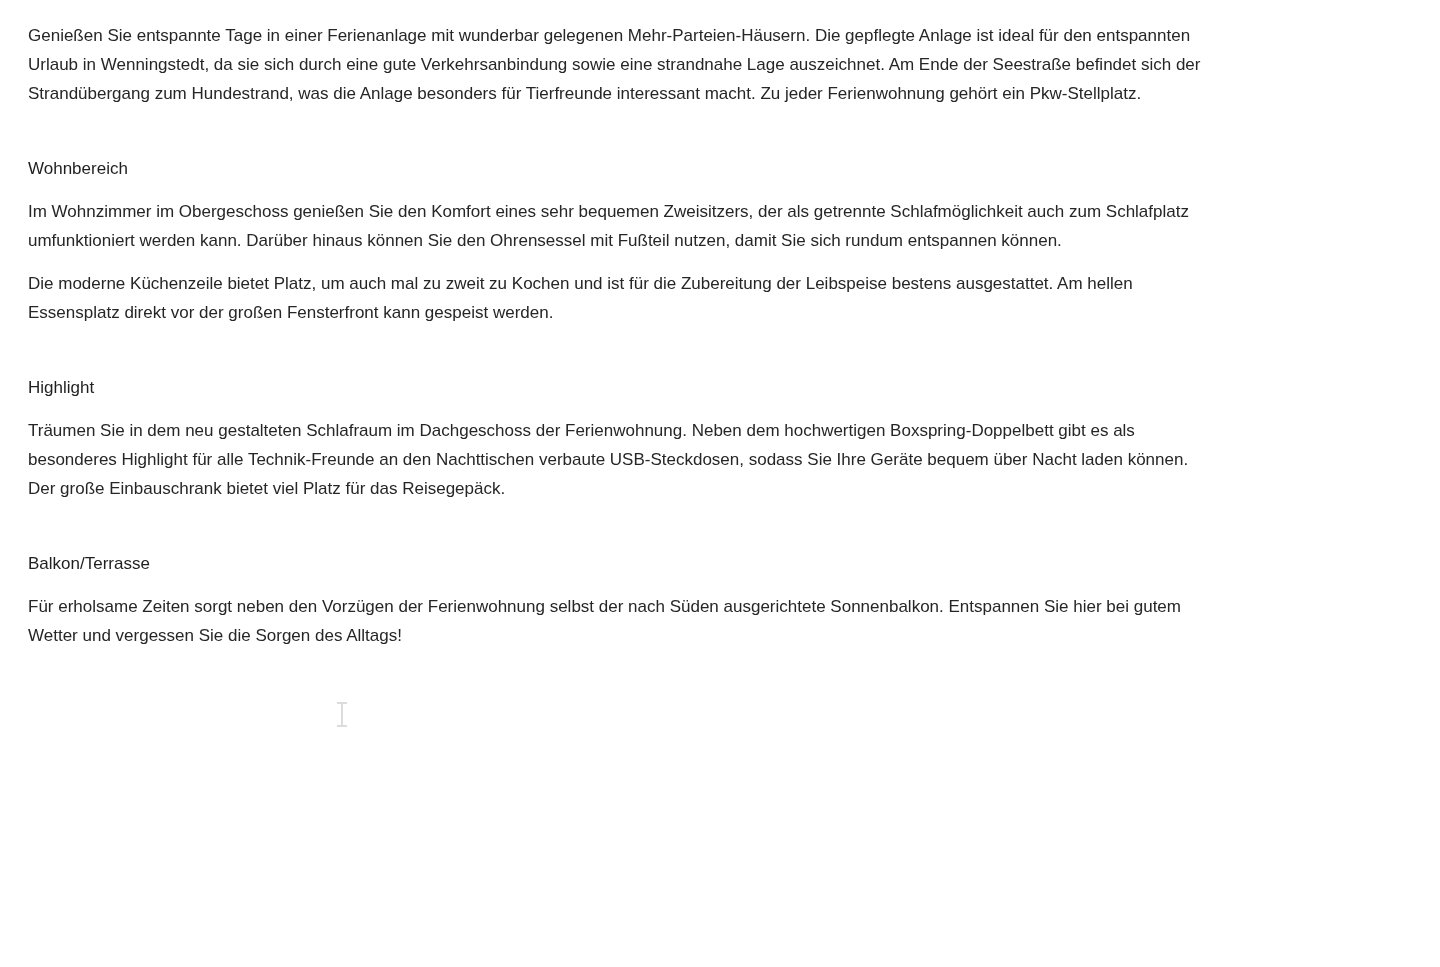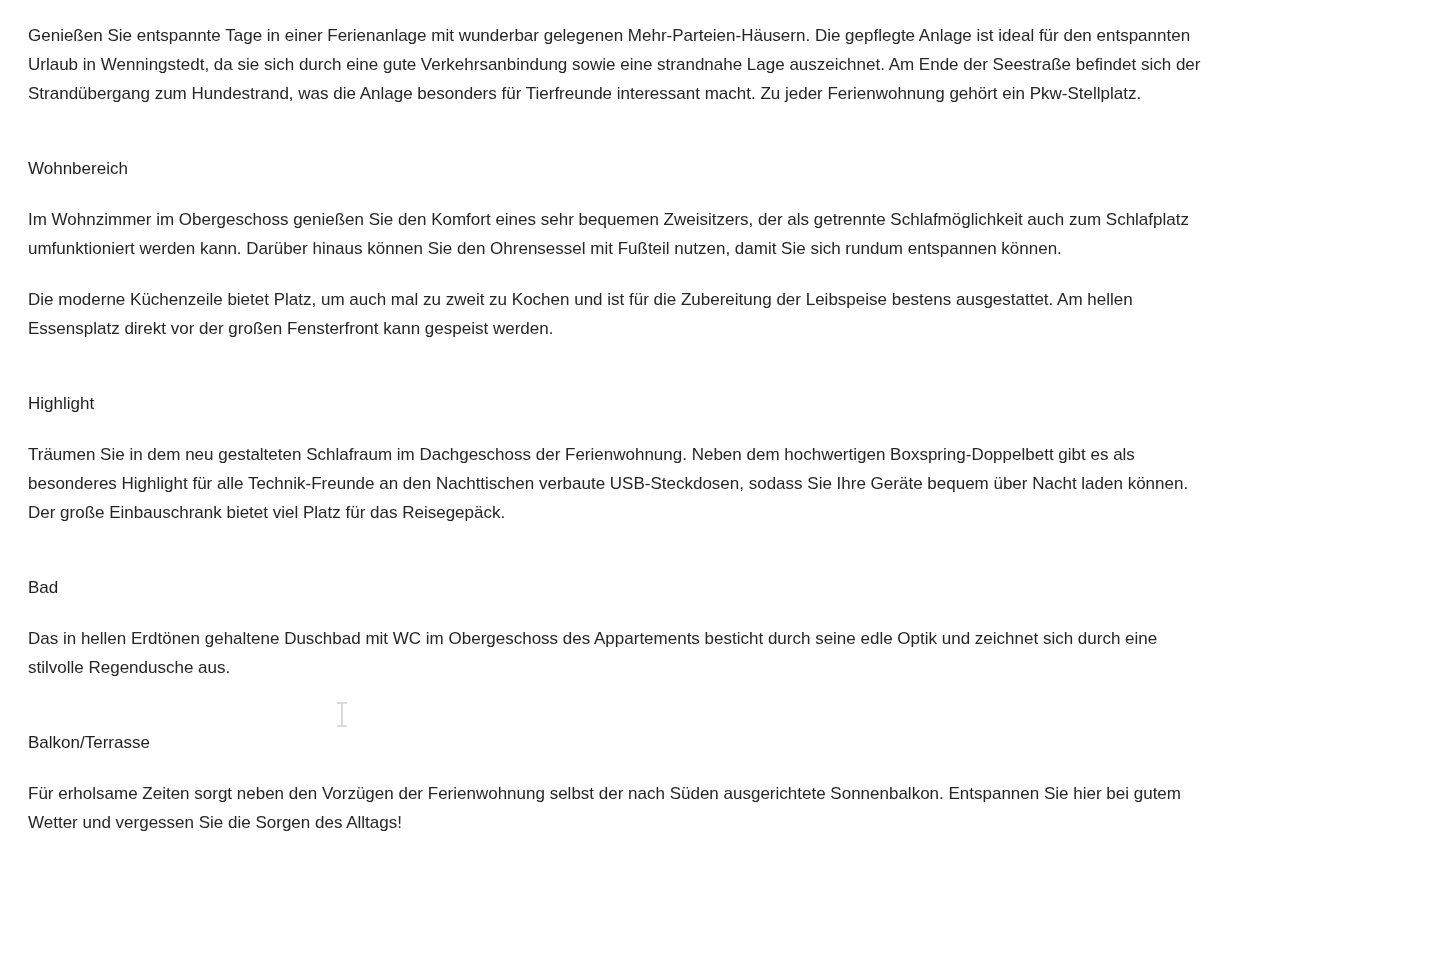--- a/index.html
+++ b/index.html
@@ -27,21 +27,21 @@
   }
   .sec { margin: 0; }
   .head {
     margin: 46px 0 0 0;
     font-size: 17px;
     line-height: 29px;
     font-weight: 400;
     color: #1f1f1f;
   }
   .sec .para {
-    margin-top: 22px;
+    margin-top: 14px;
   }
   
   .ibeam {
     position: absolute;
     left: 336px;
     top: 701px;
     width: 12px;
     height: 27px;
     pointer-events: none;
   }
@@ -77,24 +77,20 @@
 
   <section class="sec">
     <p class="para">Die moderne Küchenzeile bietet Platz, um auch mal zu zweit zu Kochen und ist für die Zubereitung der Leibspeise bestens ausgestattet. Am hellen Essensplatz direkt vor der großen Fensterfront kann gespeist werden.</p>
   </section>
 
   <section class="sec">
     <h2 class="head">Highlight</h2>
     <p class="para">Träumen Sie in dem neu gestalteten Schlafraum im Dachgeschoss der Ferienwohnung. Neben dem hochwertigen Boxspring-Doppelbett gibt es als besonderes Highlight für alle Technik-Freunde an den Nachttischen verbaute USB-Steckdosen, sodass Sie Ihre Geräte bequem über Nacht laden können. Der große Einbauschrank bietet viel Platz für das Reisegepäck.</p>
   </section>
 
-  <section class="sec">
-    <h2 class="head">Bad</h2>
-    <p class="para">Das in hellen Erdtönen gehaltene Duschbad mit WC im Obergeschoss des Appartements besticht durch seine edle Optik und zeichnet sich durch eine stilvolle Regendusche aus.</p>
-  </section>
 
   <section class="sec">
     <h2 class="head">Balkon/Terrasse</h2>
     <p class="para">Für erholsame Zeiten sorgt neben den Vorzügen der Ferienwohnung selbst der nach Süden ausgerichtete Sonnenbalkon. Entspannen Sie hier bei gutem Wetter und vergessen Sie die Sorgen des Alltags!</p>
   </section>
 
 </main>
 
 <div class="ibeam">
   <span class="ib-top"></span>

